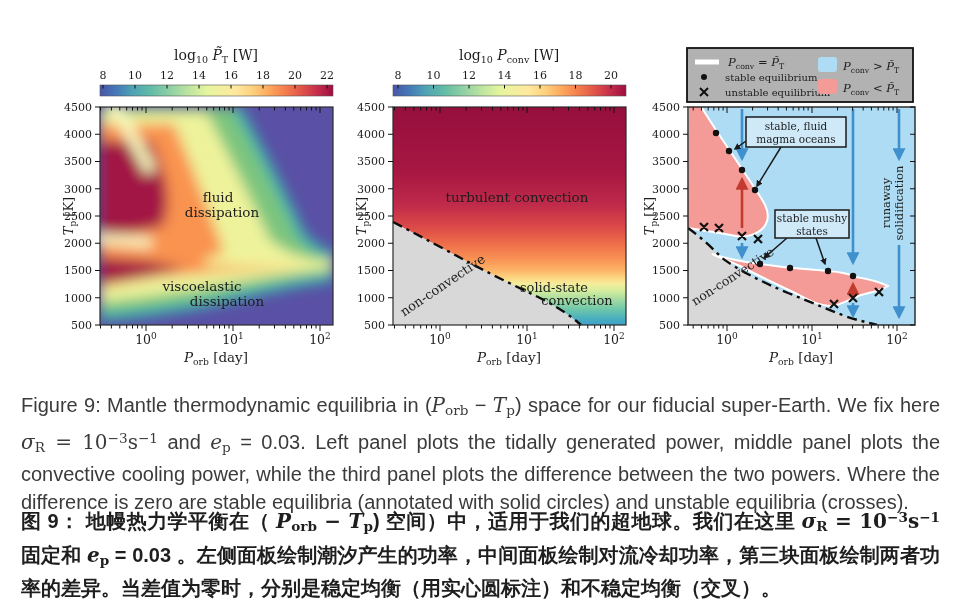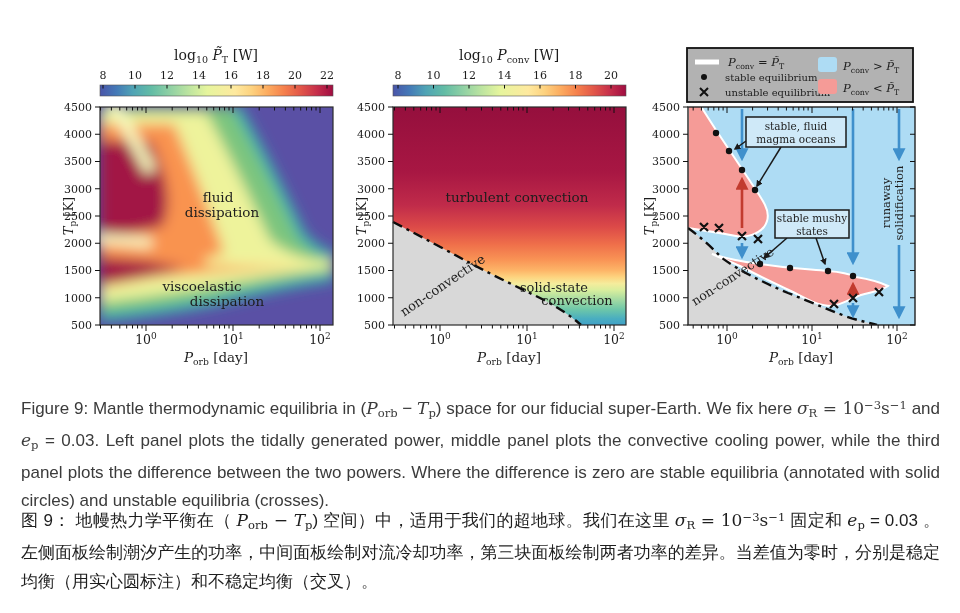--- a/index.html
+++ b/index.html
@@ -1,22 +1,22 @@
 <!DOCTYPE html>
 <html><head>
 <meta charset="utf-8">
 <style>
   html,body{margin:0;padding:0;background:#fff;}
   #page{position:relative;width:960px;height:613px;background:#ffffff;overflow:hidden;
         font-family:"Liberation Sans",sans-serif;}
   #figsvg{position:absolute;left:0;top:0;}
   svg text{font-family:"DejaVu Serif",serif;fill:#1d1d1d;}
   .cap{position:absolute;left:21px;width:919px;text-align:justify;color:#3b3b3b;
-       font-size:17px;line-height:27.6px;}
-  #cap-zh{color:#1e1e1e;line-height:28.4px;}
+       font-size:20px;line-height:27.6px;}
+  #cap-zh{color:#1e1e1e;line-height:28.4px;font-weight:bold;}
   .mi{font-family:"DejaVu Serif",serif;font-style:italic;}
   .mm{font-family:"DejaVu Serif",serif;}
   .msub{font-size:.68em;vertical-align:-.22em;font-family:"DejaVu Serif",serif;}
   .msup{font-size:.68em;vertical-align:.45em;font-family:"DejaVu Serif",serif;}
 </style>
 </head>
 <body>
 
 <div id="page">
 

